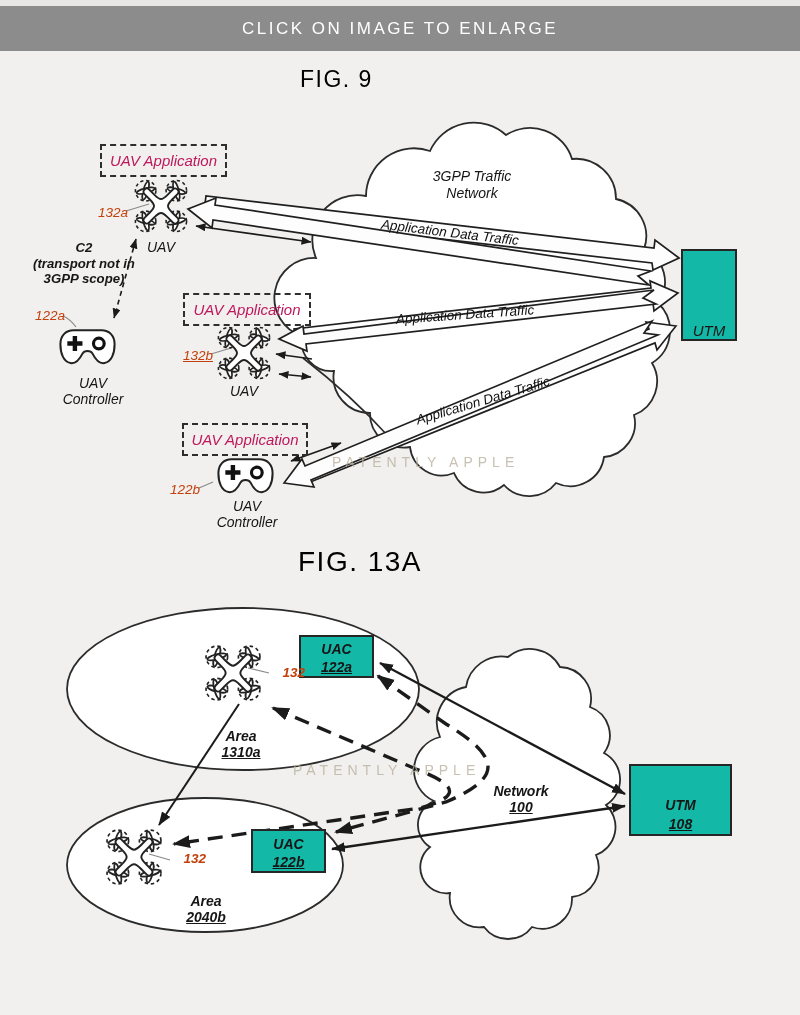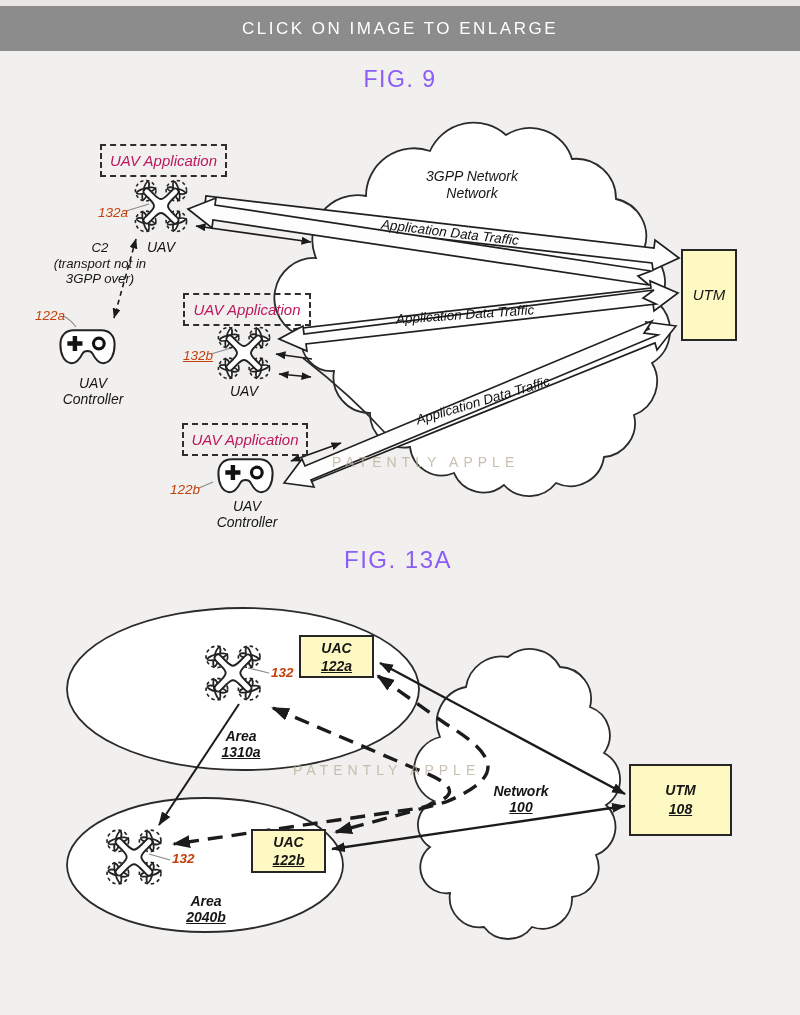--- a/index.html
+++ b/index.html
@@ -1,46 +1,46 @@
 <!DOCTYPE html>
 <html><head>
 <meta charset="utf-8">
 <style>
   html,body{margin:0;padding:0;background:#e8e7e5;}
   #page{position:relative;width:800px;height:1015px;background:#f1f0ee;overflow:hidden;
         font-family:"Liberation Sans",sans-serif;color:#1b1b1b;margin-top:6px;}
   #banner{position:absolute;left:0;top:0;width:800px;height:45px;background:#8c8c8c;
           display:flex;align-items:center;justify-content:center;}
   #banner .txt{color:#ffffff;font-size:17px;letter-spacing:2.5px;font-weight:400;}
-  .figtitle{position:absolute;text-align:center;font-size:23px;letter-spacing:1.5px;color:#8b5cf6;}
+  .figtitle{position:absolute;font-size:23px;letter-spacing:1.5px;color:#000000;}
   svg.layer{position:absolute;left:0;top:0;pointer-events:none;}
   .lbl{position:absolute;font-style:italic;font-size:14px;line-height:16px;text-align:center;color:#161616;}
   .ref{position:absolute;font-style:italic;font-size:13.5px;color:#c2410c;}
-  .r{text-align:right;} .l{text-align:left;}
+  .r{text-align:right;} .l{text-align:right;}
   .dashbox{position:absolute;border:2px dashed #2e2e2e;display:flex;align-items:center;justify-content:center;}
   .dashbox .lblin{font-style:italic;font-size:15px;color:#be185d;}
-  .solidbox{position:absolute;border:2px solid #262626;background:#fef9c3;
-            display:flex;flex-direction:column;align-items:center;justify-content:center;}
+  .solidbox{position:absolute;border:2px solid #262626;background:#14b8a6;
+            display:flex;flex-direction:column;align-items:center;justify-content:flex-end;}
   .b13{font-weight:700;}
   .adt{position:absolute;width:152px;text-align:center;font-style:italic;font-size:13.5px;color:#111;transform-origin:center;}
   .wm{position:absolute;font-size:14px;letter-spacing:5px;color:rgba(186,177,158,0.8);white-space:nowrap;}
   .small3{font-size:13.2px;line-height:15.5px;}
   .u{text-decoration:underline;}
 </style>
 </head>
 <body>
 
 <div id="page">
 
   <div id="banner">
     <span class="txt">CLICK ON IMAGE TO ENLARGE</span>
   </div>
 
   <div class="figtitle" style="left:300px;top:60px;width:200px;">FIG. 9</div>
-  <div class="figtitle" style="left:298px;top:540px;width:200px;font-size:24px;">FIG. 13A</div>
+  <div class="figtitle" style="left:298px;top:540px;width:200px;font-size:28px;">FIG. 13A</div>
 
   <svg class="layer" width="800" height="1015" viewBox="0 0 800 1015">
     <defs>
       <marker id="m-sm" markerUnits="userSpaceOnUse" markerWidth="11" markerHeight="9" refX="9.5" refY="4" orient="auto-start-reverse">
         <path d="M0,0 L10,4 L0,8 Z" fill="#1b1b1b"></path>
       </marker>
       <marker id="m-md" markerUnits="userSpaceOnUse" markerWidth="15" markerHeight="11" refX="13" refY="5" orient="auto-start-reverse">
         <path d="M0,0 L14,5 L0,10 Z" fill="#1b1b1b"></path>
       </marker>
       <marker id="m-lg" markerUnits="userSpaceOnUse" markerWidth="19" markerHeight="14" refX="16" refY="6.5" orient="auto-start-reverse">
@@ -155,43 +155,43 @@
   <div class="dashbox" style="left:183px;top:287px;width:124px;height:29px;">
     <span class="lblin">UAV Application</span>
   </div>
   <div class="dashbox" style="left:182px;top:417px;width:122px;height:29px;">
     <span class="lblin">UAV Application</span>
   </div>
 
   <div class="ref r" style="left:92px;top:199px;width:36px;">132a</div>
   <div class="lbl" style="left:131px;top:233px;width:60px;">UAV</div>
 
-  <div class="lbl small3" style="left:48px;top:234px;width:104px;">
+  <div class="lbl small3" style="left:32px;top:234px;width:104px;font-weight:bold;">
     <div>C2</div>
     <div>(transport not in</div>
-    <div>3GPP over)</div>
+    <div>3GPP scope)</div>
   </div>
 
   <div class="ref r" style="left:29px;top:302px;width:36px;">122a</div>
   <div class="lbl" style="left:48px;top:369px;width:90px;">
     <div>UAV</div>
     <div>Controller</div>
   </div>
 
   <div class="ref r" style="left:177px;top:342px;width:36px;text-decoration:underline;">132b</div>
   <div class="lbl" style="left:214px;top:377px;width:60px;">UAV</div>
 
   <div class="ref r" style="left:164px;top:476px;width:36px;">122b</div>
   <div class="lbl" style="left:202px;top:492px;width:90px;">
     <div>UAV</div>
     <div>Controller</div>
   </div>
 
   <div class="lbl" style="left:402px;top:162px;width:140px;line-height:17px;">
-    <div>3GPP Network</div>
+    <div>3GPP Traffic</div>
     <div>Network</div>
   </div>
 
   <div class="solidbox" style="left:681px;top:243px;width:52px;height:88px;">
     <span class="lbl" style="position:static;font-size:15px;">UTM</span>
   </div>
 
   <div class="adt" style="left:374px;top:219px;transform:rotate(6.8deg);">Application Data Traffic</div>
   <div class="adt" style="left:389px;top:301px;transform:rotate(-4deg);">Application Data Traffic</div>
   <div class="adt" style="left:407px;top:387px;transform:rotate(-16.5deg);">Application Data Traffic</div>

